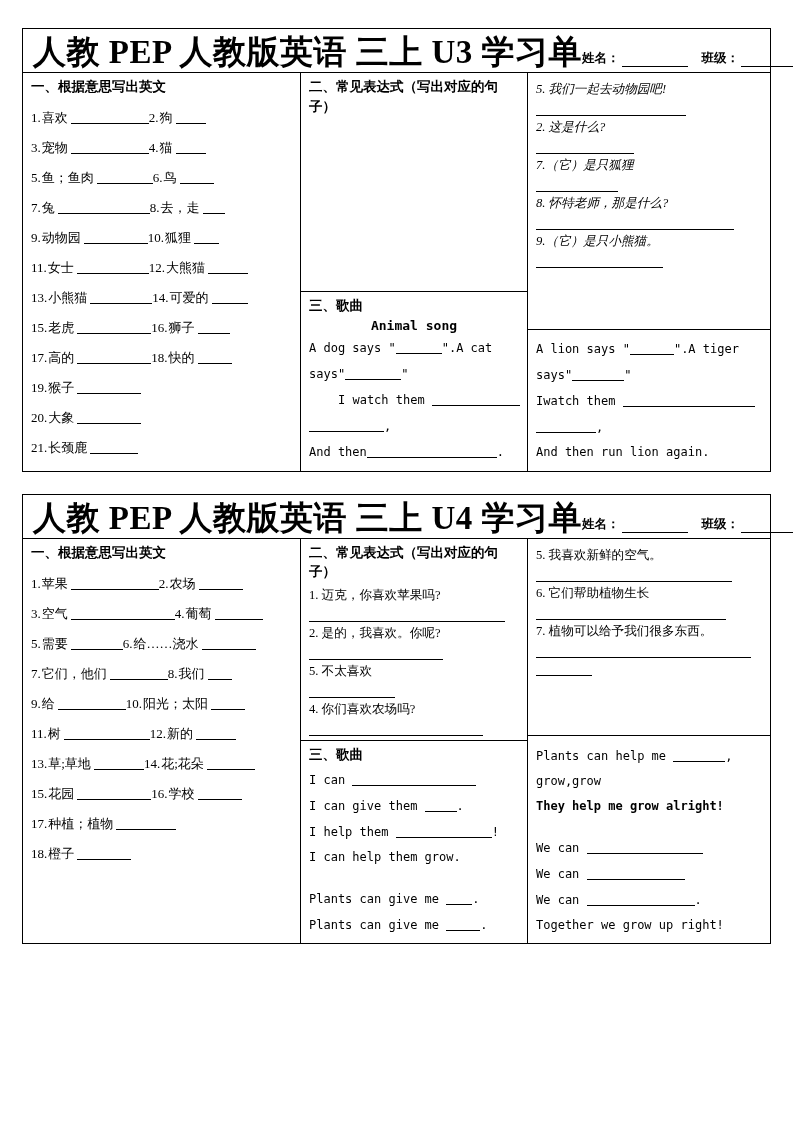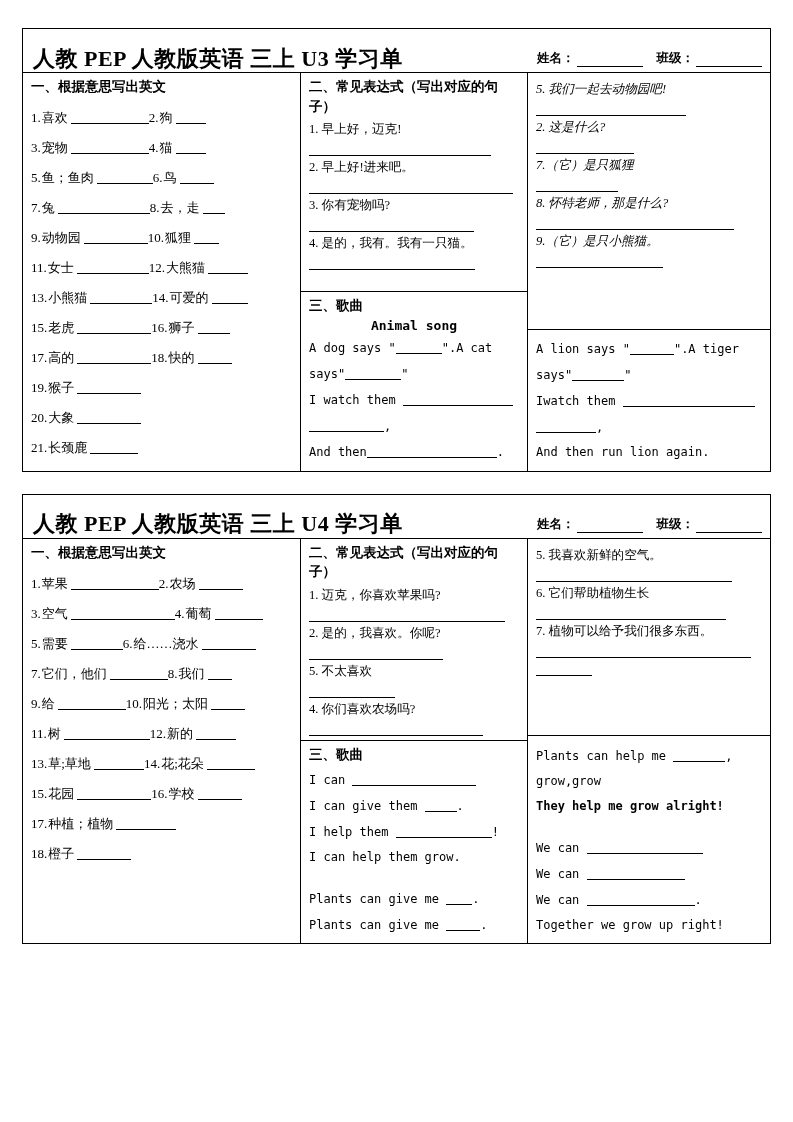--- a/index.html
+++ b/index.html
@@ -34,21 +34,21 @@
   
   .title-row {
     display: flex;
     align-items: flex-end;
     border-bottom: 1.3px solid #000;
     box-sizing: border-box;
     height: 44px;
     padding: 0 8px 2px 10px;
   }
   .title-main {
-    font-size: 22px;
+    font-size: 33px;
     font-weight: 700;
     letter-spacing: 0.5px;
     white-space: nowrap;
     line-height: 1.05;
     font-family: "Liberation Serif", "DejaVu Serif", serif;
   }
   .title-meta {
     margin-left: auto;
     display: flex;
     align-items: flex-end;
@@ -292,48 +292,38 @@
                   <span class="vnum">21.</span>
                   <span class="vtxt">长颈鹿</span>
                   <span class="blank-line" style="width: 48px;"></span>
                 </span>
               </div>
             </div>
           </div>
           <div class="col col-2">
             <div>
               <div class="sect-head">二、常见表达式（写出对应的句子）</div>
-              <div class="sent-list">
-                <div class="sent">1. 早上好，迈克!</div>
-                <div class="sent-blank" style="width: 182px;"></div>
-                <div class="sent">2. 早上好!进来吧。</div>
-                <div class="sent-blank" style="width: 204px;"></div>
-                <div class="sent">3. 你有宠物吗?</div>
-                <div class="sent-blank" style="width: 165px;"></div>
-                <div class="sent">4. 是的，我有。我有一只猫。</div>
-                <div class="sent-blank" style="width: 166px;"></div>
-              </div>
             </div>
             <div class="grow"></div>
             <div class="row-div">
               <div class="sect-head">三、歌曲</div>
               <div class="song-title">Animal song</div>
               <div class="lyrics">
                 <div class="lyr">
                   <span style="white-space: pre;">A dog says "</span>
                   <span class="u" style="width: 46px;"></span>
                   <span style="white-space: pre;">".A cat</span>
                 </div>
                 <div class="lyr">
                   <span style="white-space: pre;">says"</span>
                   <span class="u" style="width: 56px;"></span>
                   <span style="white-space: pre;">"</span>
                 </div>
                 <div class="lyr">
-                  <span style="white-space: pre;">I watch them </span>
+                  <span style="white-space: pre; margin-left: 29px;">I watch them </span>
                   <span class="u" style="width: 110px;"></span>
                 </div>
                 <div class="lyr">
                   <span class="u" style="width: 75px;"></span>
                   <span style="white-space: pre;">,</span>
                 </div>
                 <div class="lyr">
                   <span style="white-space: pre;">And then</span>
                   <span class="u" style="width: 130px;"></span>
                   <span style="white-space: pre;">.</span>

